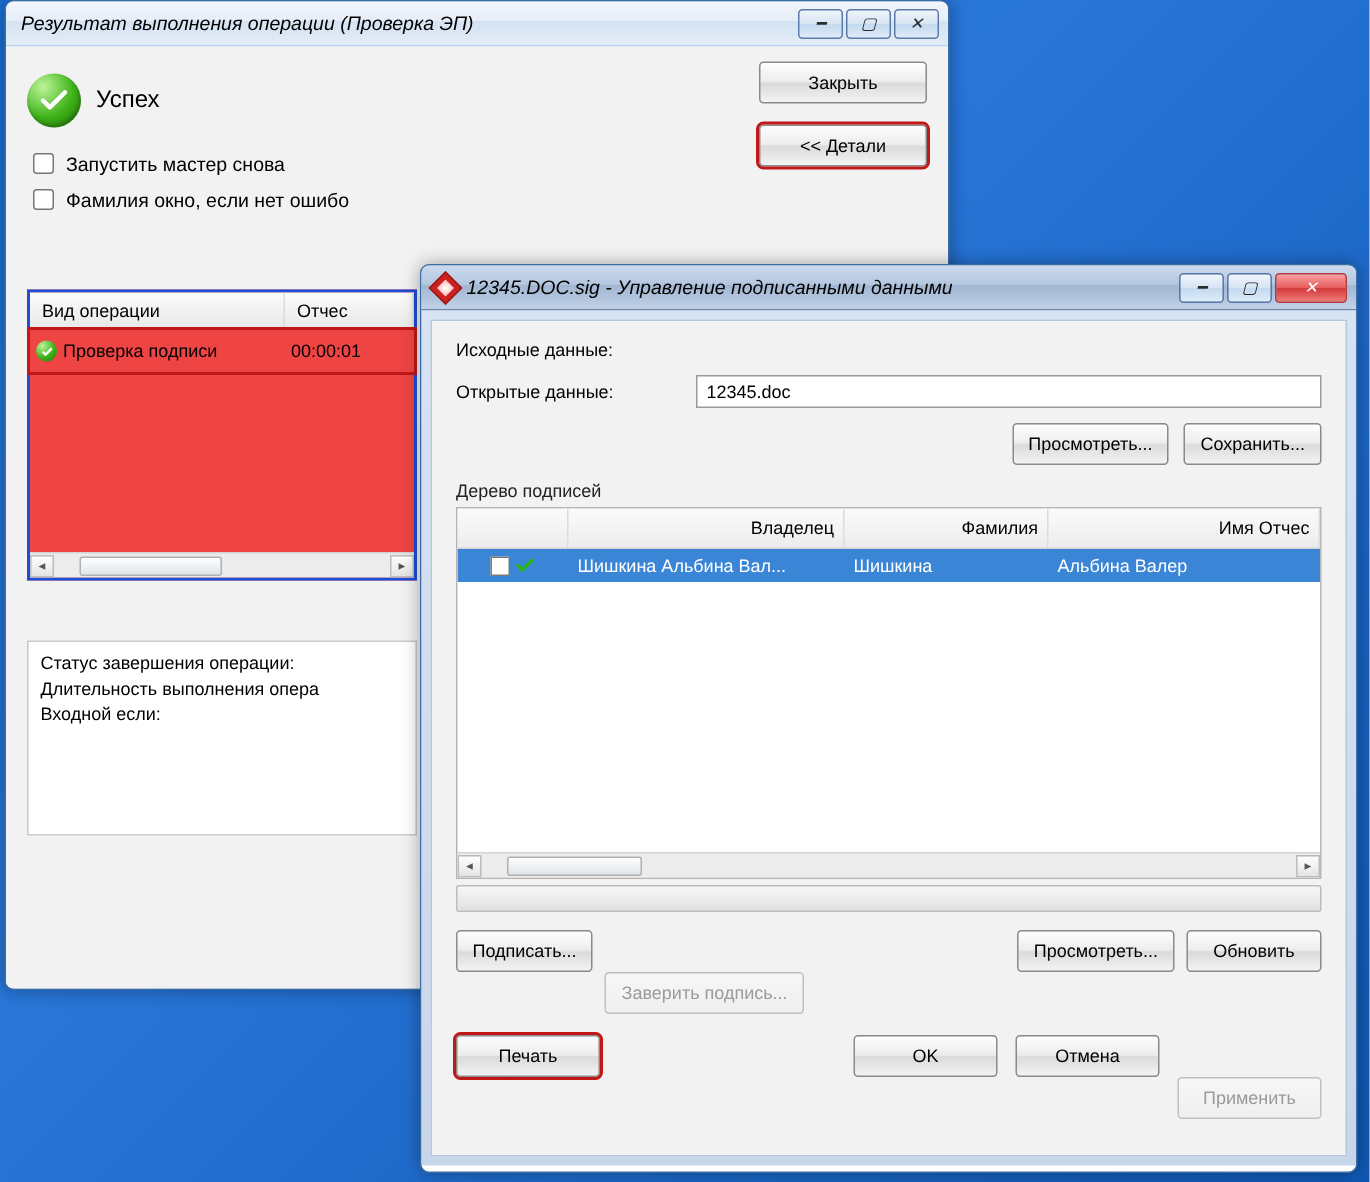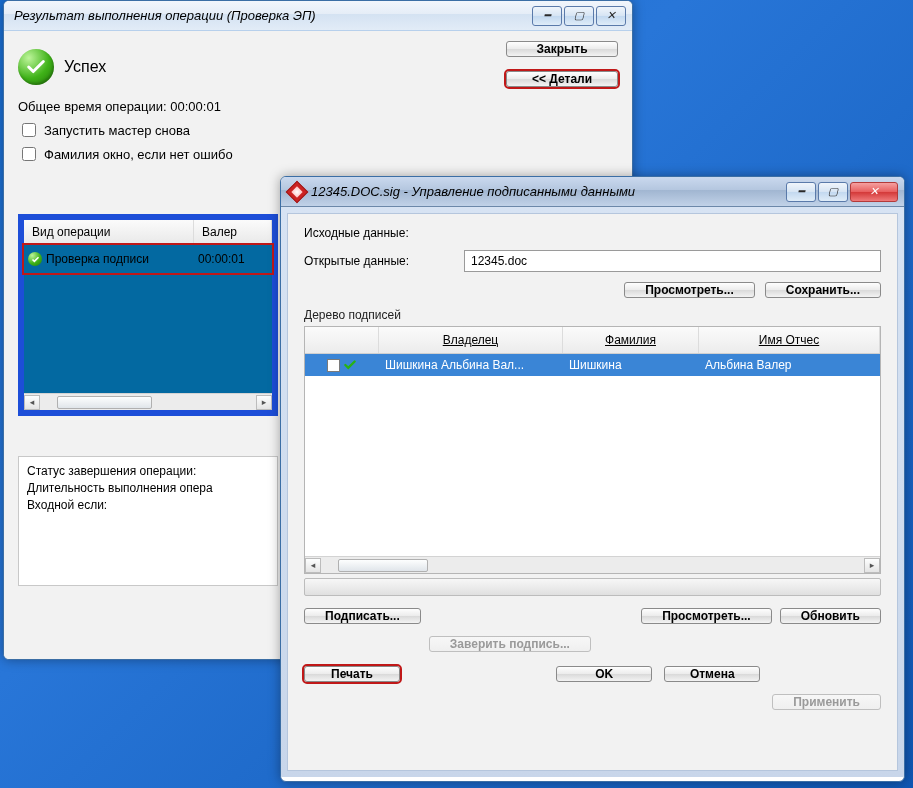--- a/index.html
+++ b/index.html
@@ -66,30 +66,29 @@
   }
   .winbtn.close-big { width: 48px; }
 
   .client {
     position: relative;
     background: #f2f2f2;
   }
 
   
   button.btn {
-    height: 16px;
+    height: 28px;
     min-width: 90px;
-    padding: 0 20px;
+    padding: 0 10px;
     font-size: 12px;
     color: #000;
     border: 1px solid #8a8a8a;
     border-radius: 3px;
     background: linear-gradient(#fefefe, #ececec 48%, #dadada 52%, #f3f3f3);
     cursor: pointer;
-    font-weight: bold;
   }
   button.btn.disabled, button.btn[disabled] {
     color: #9a9a9a;
     border-color: #bfbfbf;
     background: linear-gradient(#f7f7f7, #efefef);
     cursor: default;
     margin-top: 28px;
   }
   .red-outline { outline: 2px solid #c01818; outline-offset: 0; }
 
@@ -126,22 +125,22 @@
   .success-icon svg { width: 22px; height: 22px; }
   .right-btns {
     position: absolute;
     right: 14px; top: 10px;
     display: flex; flex-direction: column; gap: 14px;
     align-items: flex-end;
   }
 
   .op-table {
     margin-top: 20px;
-    border: 6px solid #1d4ed8;
-    background: #0369a1;
+    border: 2px solid #1d4ed8;
+    background: #ef4444;
     width: 260px;
   }
   .op-table .hdr {
     display: flex;
     background: linear-gradient(#fbfbfb, #e9e9e9);
     border-bottom: 1px solid #c8c8c8;
     font-size: 12px;
   }
   .op-table .hdr > div { padding: 5px 8px; border-right: 1px solid #dcdcdc; }
   .op-table .row1 {
@@ -223,21 +222,21 @@
     height: 248px;
     overflow: hidden;
     position: relative;
   }
   .tree .cols {
     display: flex;
     border-bottom: 1px solid #d0d0d0;
     background: linear-gradient(#fbfbfb, #ececec);
     font-size: 12px;
   }
-  .tree .cols > div { padding: 6px 6px; border-right: 1px solid #dcdcdc; text-align: center; text-decoration: underline;}
+  .tree .cols > div { padding: 6px 6px; border-right: 1px solid #dcdcdc; text-align: right;}
   .c-exp { width: 74px; }
   .c-own { width: 184px; }
   .c-sur { width: 136px; }
   .c-nam { flex: 1; }
   .tree .sel {
     display: flex;
     background: #3a85d6;
     color: #fff;
     font-size: 12px;
     align-items: center;
@@ -303,38 +302,35 @@
 
     <div class="success-row">
       <div class="success-icon">
         <svg viewBox="0 0 24 24">
             <path d="M4 12 L9 17 L20 6" fill="none" stroke="#fff" stroke-width="3.2" stroke-linecap="round" stroke-linejoin="round"></path>
           </svg>
       </div>
       <span style="font-size:16px">Успех</span>
     </div>
 
-    <div style="font-size:13px">
-      <span>Общее время операции: </span><span>00:00:01</span>
-    </div>
     <label class="check" style="margin-top:6px">
       <input type="checkbox" style="">
       <span>Запустить мастер снова</span>
     </label>
     <label class="check" style="margin-top:4px">
       <input type="checkbox" style="">
       <span>Фамилия окно, если нет ошибо</span>
     </label>
 
     <div style="height:30px"></div>
 
     <div class="op-table">
       <div class="hdr">
         <div class="col-op" style="width:170px">Вид операции</div>
-        <div class="col-time" style="flex:1">Валер</div>
+        <div class="col-time" style="flex:1">Отчес</div>
       </div>
       <div class="row1 red-outline">
         <div class="col-op">
           <span style="width:14px;height:14px;border-radius:50%;background:radial-gradient(circle at 30% 25%,#bdf59a,#3fb218 55%,#217909);display:inline-flex;align-items:center;justify-content:center;">
             <svg width="9" height="9" viewBox="0 0 24 24">
                 <path d="M4 12 L9 17 L20 6" fill="none" stroke="#fff" stroke-width="4"></path>
               </svg>
           </span>
           <span>Проверка подписи</span>
         </div>

